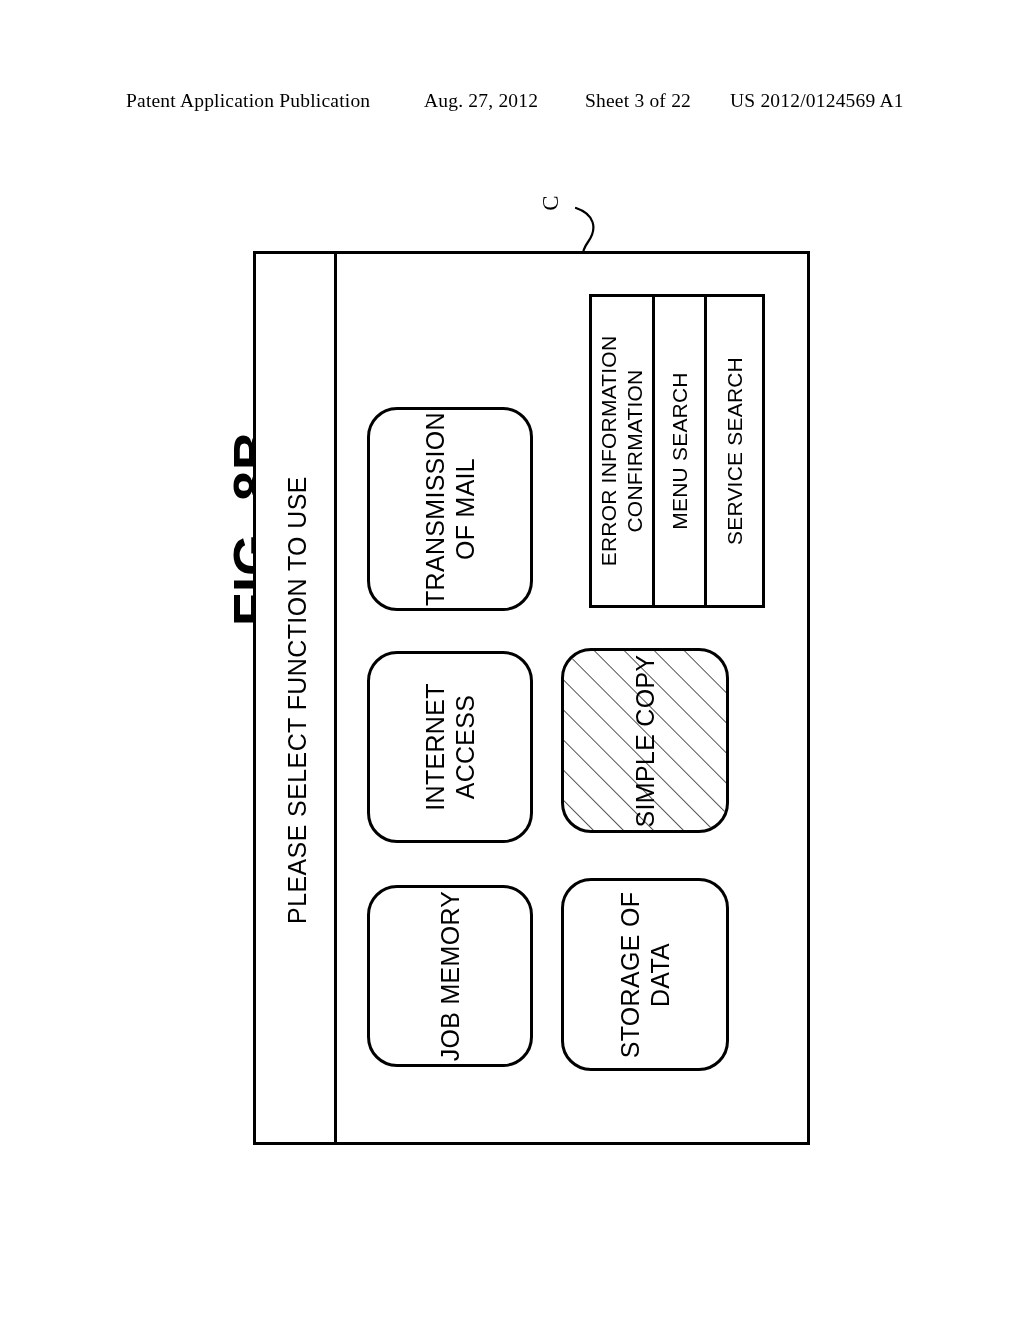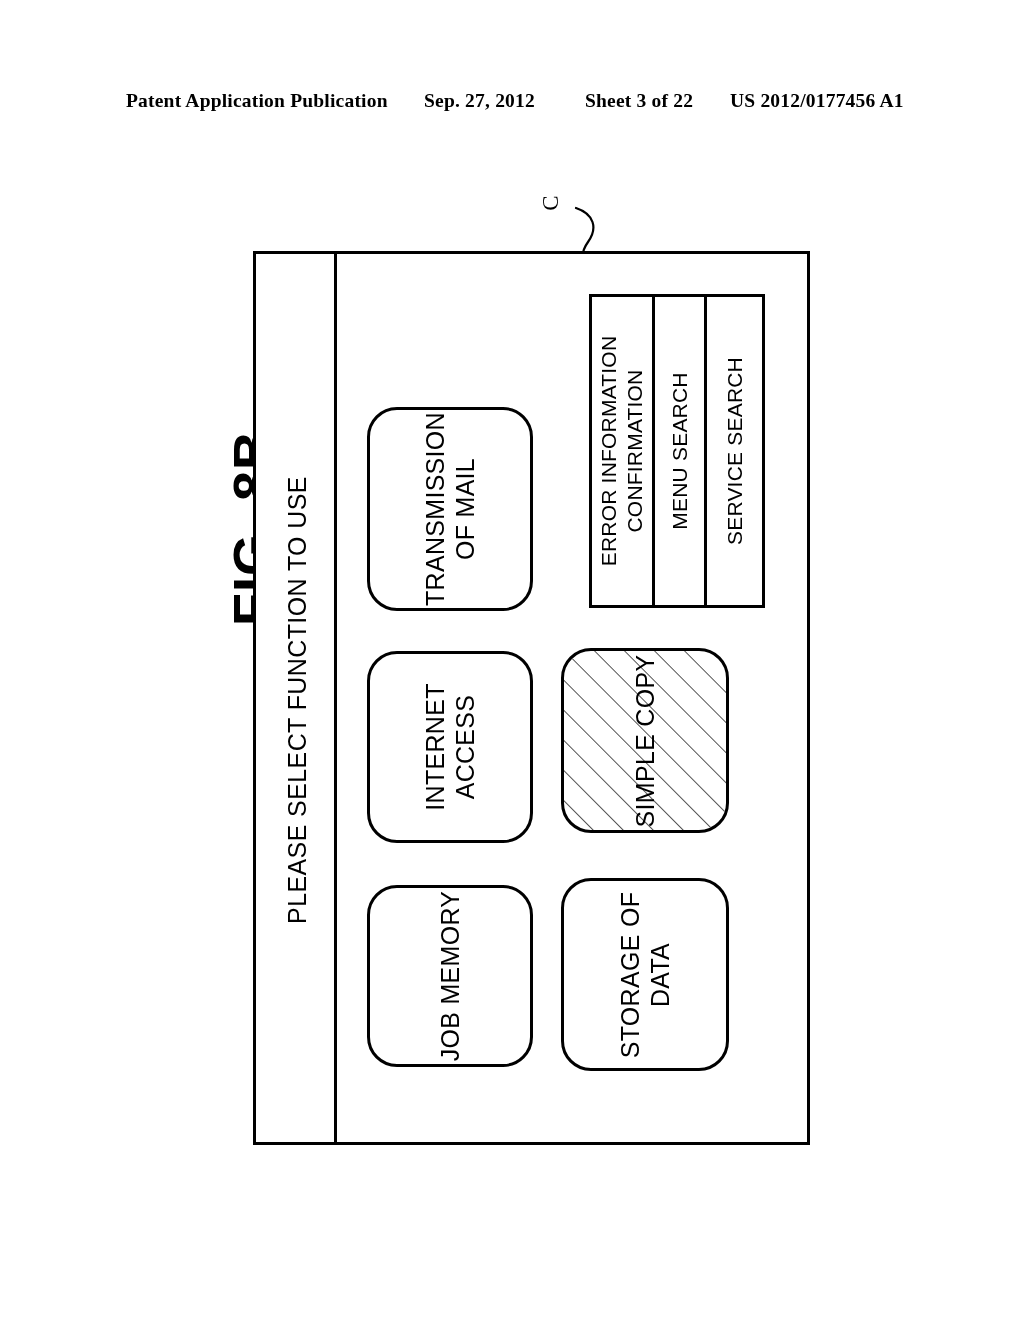--- a/index.html
+++ b/index.html
@@ -17,21 +17,21 @@
   }
 
   
   #patent-header {
     position: absolute;
     left: 0;
     top: 86px;
     width: 1024px;
     height: 30px;
     font-family: "Liberation Serif", serif;
-    font-weight: bold;
+    font-weight: normal;
     font-size: 19.5px;
     white-space: nowrap;
   }
   #patent-header .hdr-cell {
     position: absolute;
     top: 0;
     line-height: 30px;
     letter-spacing: 0.2px;
   }
   #hdr-pub   { left: 126px; }
@@ -184,23 +184,23 @@
     text-align: center;
     white-space: nowrap;
     letter-spacing: 0.2px;
   }
 </style>
 </head>
 <body>
 
 <div id="patent-header">
   <span class="hdr-cell" id="hdr-pub">Patent Application Publication</span>
-  <span class="hdr-cell" id="hdr-date">Sep. 27, 2012</span>
+  <span class="hdr-cell" id="hdr-date">Aug. 27, 2012</span>
   <span class="hdr-cell" id="hdr-sheet">Sheet 3 of 22</span>
-  <span class="hdr-cell" id="hdr-num">US 2012/0177456 A1</span>
+  <span class="hdr-cell" id="hdr-num">US 2012/0124569 A1</span>
 </div>
 
 <div id="figure-label">FIG. 8B</div>
 
 <div id="callout-c-label">C</div>
 <svg id="callout-c-leader" viewBox="0 0 180 160" xmlns="http://www.w3.org/2000/svg">
   <path d="M 56 28 C 74 34, 78 48, 68 62 C 58 76, 62 88, 78 100 L 124 140" fill="none" stroke="#000" stroke-width="2.2" stroke-linecap="round"></path>
 </svg>
 
 <div id="screen-panel">

